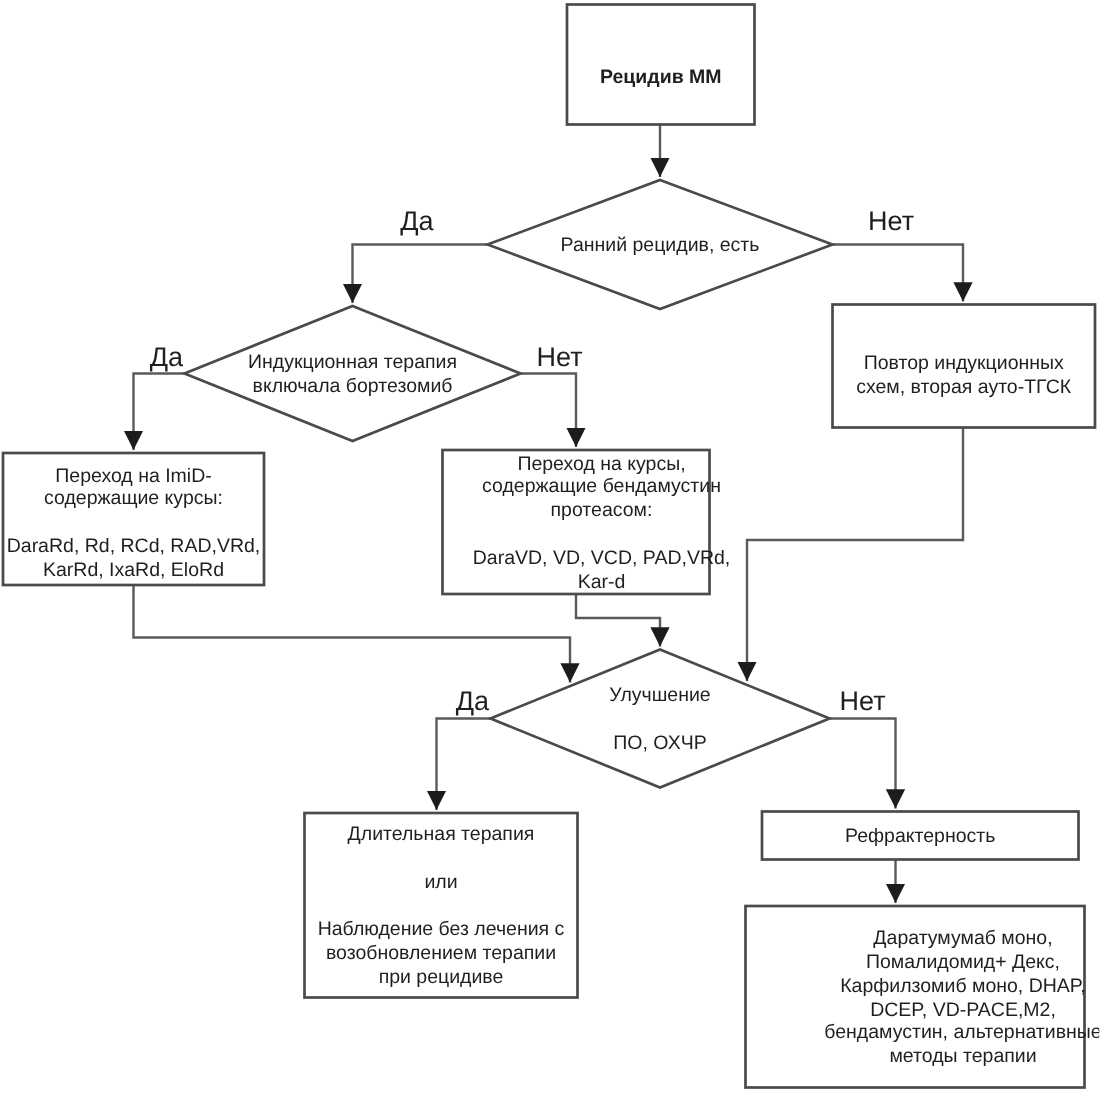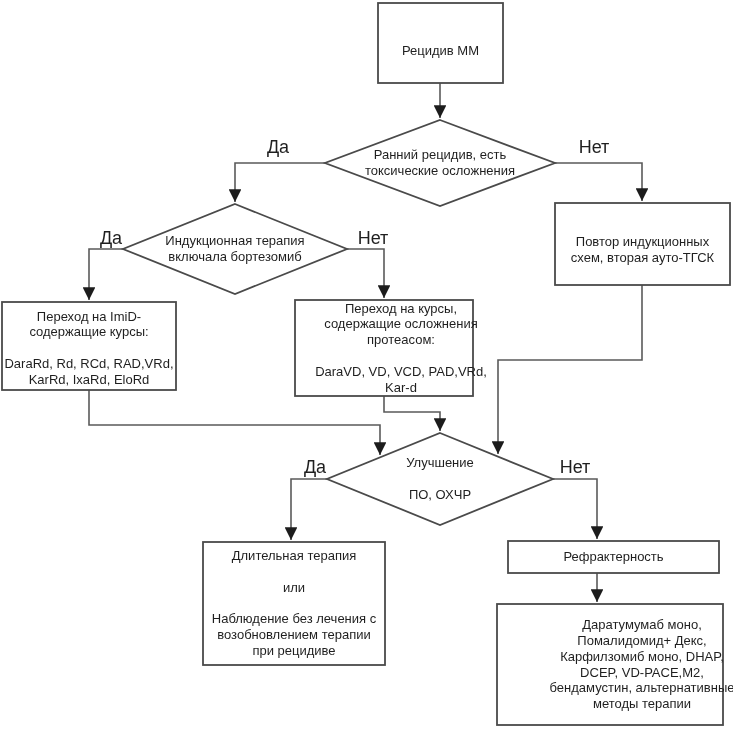--- a/index.html
+++ b/index.html
@@ -66,27 +66,26 @@
     <polygon class="shape" points="235,204 347,249 235,294 123,249"></polygon>
     <rect class="shape" x="555" y="203" width="175" height="82"></rect>
     <rect class="shape" x="2" y="302" width="174" height="88"></rect>
     <rect class="shape" x="295" y="300" width="178" height="96"></rect>
     <polygon class="shape" points="440,433 553,479 440,525 327,479"></polygon>
     <rect class="shape" x="203" y="542" width="182" height="123"></rect>
     <rect class="shape" x="508" y="541" width="211" height="32"></rect>
     <rect class="shape" x="497" y="604" width="226" height="121"></rect>
   </svg>
 
-  <div class="node" style="left:378px;top:3px;width:125px;height:96px;">
+  <div class="node" style="left:378px;top:3px;width:125px;height:96px;font-weight:bold;">
     <div class="fc-line">Рецидив ММ</div>
   </div>
 
   <div class="node" style="left:340px;top:135px;width:200px;height:56px;">
     <div class="fc-line">Ранний рецидив, есть</div>
-    <div class="fc-line">токсические осложнения</div>
   </div>
 
   <div class="node" style="left:135px;top:221px;width:200px;height:56px;">
     <div class="fc-line">Индукционная терапия</div>
     <div class="fc-line">включала бортезомиб</div>
   </div>
 
   <div class="node" style="left:555px;top:203px;width:175px;height:94px;">
     <div class="fc-line">Повтор индукционных</div>
     <div class="fc-line">схем, вторая ауто-ТГСК</div>
@@ -95,21 +94,21 @@
   <div class="node" style="left:2px;top:302px;width:174px;height:92px;">
     <div class="fc-line">Переход на ImiD-</div>
     <div class="fc-line">содержащие курсы:</div>
     <div class="fc-line"></div>
     <div class="fc-line">DaraRd, Rd, RCd, RAD,VRd,</div>
     <div class="fc-line">KarRd, IxaRd, EloRd</div>
   </div>
 
   <div class="node" style="left:295px;top:300px;width:212px;height:96px;">
     <div class="fc-line">Переход на курсы,</div>
-    <div class="fc-line">содержащие осложнения</div>
+    <div class="fc-line">содержащие бендамустин</div>
     <div class="fc-line">протеасом:</div>
     <div class="fc-line"></div>
     <div class="fc-line">DaraVD, VD, VCD, PAD,VRd,</div>
     <div class="fc-line">Kar-d</div>
   </div>
 
   <div class="node" style="left:350px;top:451px;width:180px;height:56px;">
     <div class="fc-line">Улучшение</div>
     <div class="fc-line"></div>
     <div class="fc-line">ПО, ОХЧР</div>

